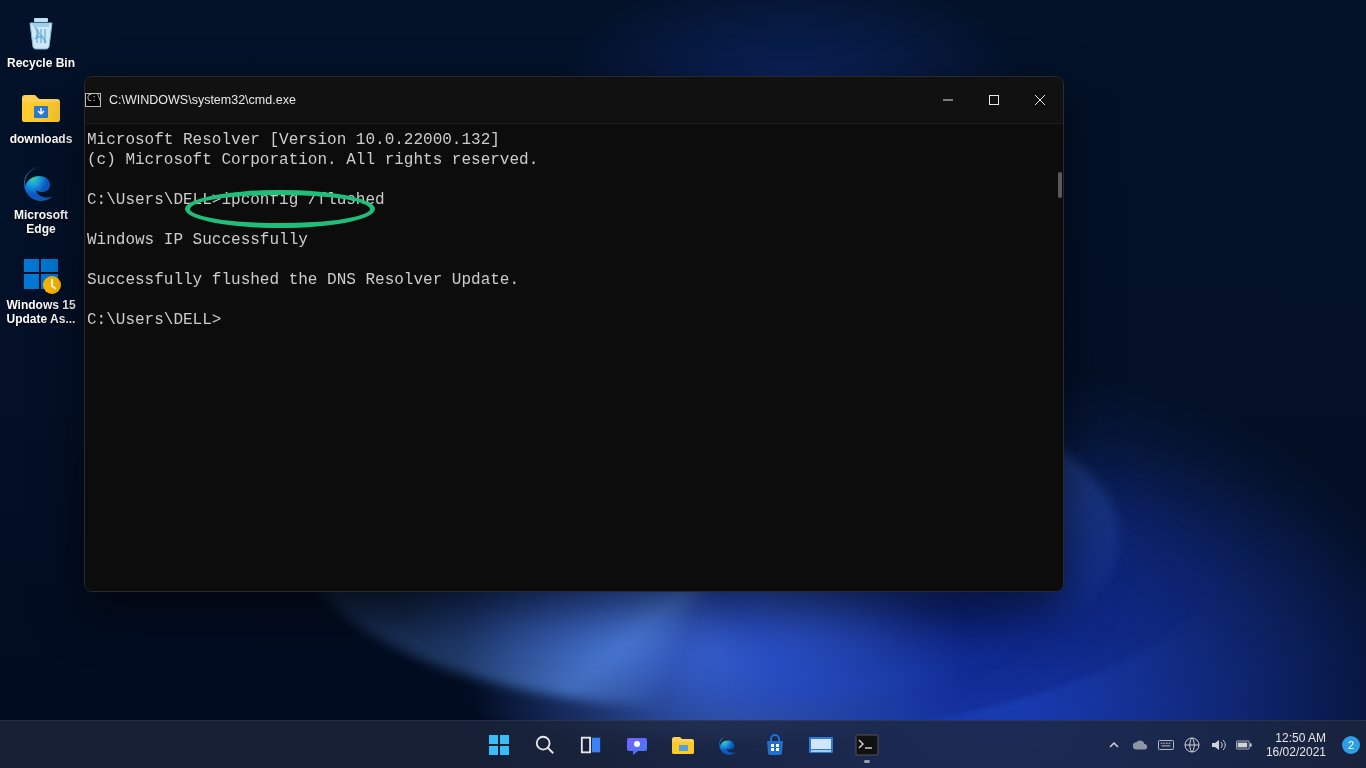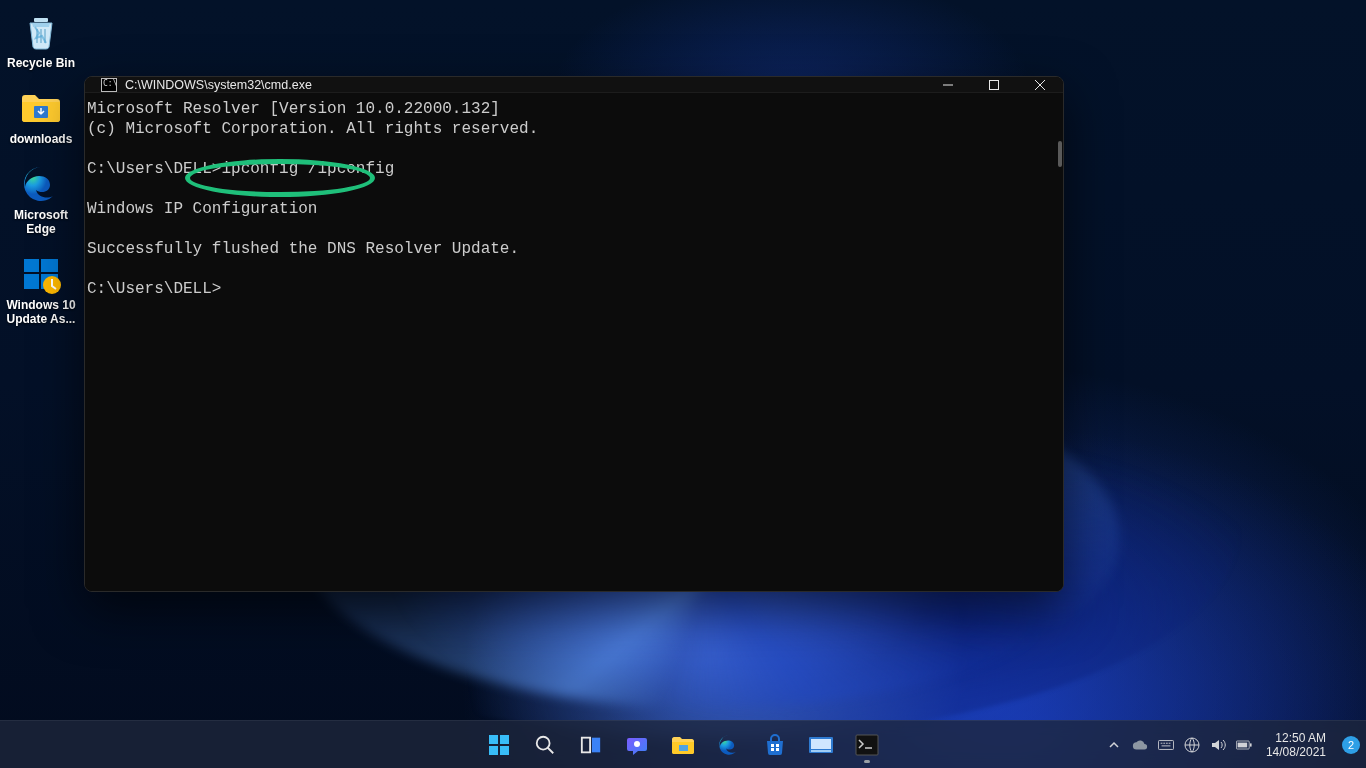--- a/index.html
+++ b/index.html
@@ -45,22 +45,22 @@
 .dicon .ic { width:44px; height:44px; display:flex; align-items:center; justify-content:center; margin-bottom:2px; }
 .dicon .lbl { line-height:14px; max-width:76px; }
 
 
 .cmd-window {
   position:absolute; left:84px; top:76px; width:980px; height:516px;
   background:#0c0c0c; border:1px solid #2a2a2a; border-radius:8px;
   box-shadow:0 18px 50px rgba(0,0,0,0.6);
   display:flex; flex-direction:column; overflow:hidden;
 }
-.titlebar { height:16px; display:flex; align-items:center; background:#111;
-  border-bottom:1px solid #1d1d1d; padding-left:16px; }
+.titlebar { height:47px; display:flex; align-items:center; background:#111;
+  border-bottom:1px solid #1d1d1d; padding-left:0; }
 .titlebar .title-icon { width:16px; height:14px; border:1px solid #bbb; background:#000;
   position:relative; margin-right:8px; }
 .titlebar .title-icon::before{content:"C:\\"; position:absolute; left:1px; top:-1px;
   font:8px/12px Consolas,monospace; color:#ccc;}
 .titlebar .title-text { color:#e8e8e8; font-size:12.5px; flex:1; }
 .win-controls { display:flex; height:100%; }
 .win-controls .btn { width:46px; display:flex; align-items:center; justify-content:center;
   color:#e8e8e8; }
 .win-controls svg{ width:10px; height:10px; }
 
@@ -145,21 +145,21 @@
     <div class="ic">
       <svg width="42" height="42" viewBox="0 0 42 42">
           <rect x="4" y="6" width="15" height="13" fill="#0078d4"></rect>
           <rect x="21" y="6" width="17" height="13" fill="#0078d4"></rect>
           <rect x="4" y="21" width="15" height="15" fill="#0078d4"></rect>
           <rect x="21" y="21" width="17" height="15" fill="#0078d4"></rect>
           <circle cx="32" cy="32" r="9" fill="#ffb900"></circle>
           <path d="M32 26v7l4 3" stroke="#fff" stroke-width="2" fill="none"></path>
         </svg>
     </div>
-    <div class="lbl">Windows 10 Update As...</div>
+    <div class="lbl">Windows 15 Update As...</div>
   </div>
 </div>
 
 <div class="cmd-window">
   <div class="titlebar">
     <div class="title-icon"></div>
     <div class="title-text">C:\WINDOWS\system32\cmd.exe</div>
     <div class="win-controls">
       <div class="btn">
           <svg viewBox="0 0 10 10">
@@ -174,23 +174,23 @@
       <div class="btn close">
           <svg viewBox="0 0 10 10">
             <path d="M0 0l10 10M10 0L0 10" stroke="#e8e8e8" stroke-width="1"></path>
           </svg>
         </div>
     </div>
   </div>
   <div class="cmd-body"><span>Microsoft Resolver [Version 10.0.22000.132]</span>
 <span>(c) Microsoft Corporation. All rights reserved.</span>
 <span></span>
-<span>C:\Users\DELL&gt;</span><span>ipconfig /ipconfig</span>
+<span>C:\Users\DELL&gt;</span><span>ipconfig /flushed</span>
 <span></span>
-<span>Windows IP Configuration</span>
+<span>Windows IP Successfully</span>
 <span></span>
 <span>Successfully flushed the DNS Resolver Update.</span>
 <span></span>
 <span>C:\Users\DELL&gt;</span>
     <div class="scroll-thumb"></div>
     <div class="highlight-ring" style="left:100px; top:66px; width:190px; height:38px;"></div>
   </div>
 </div>
 
 <div class="taskbar">
@@ -303,19 +303,19 @@
       </div>
     <div class="ic">
         <svg width="20" height="12" viewBox="0 0 20 12">
           <rect x="0.5" y="1" width="16" height="10" rx="1" fill="none" stroke="#e6e6e6"></rect>
           <rect x="17.5" y="4" width="2" height="4" fill="#e6e6e6"></rect>
           <rect x="2" y="3" width="12" height="6" fill="#e6e6e6"></rect>
         </svg>
       </div>
     <div class="clock">
       <div>12:50 AM</div>
-      <div>14/08/2021</div>
+      <div>16/02/2021</div>
     </div>
     <div class="notif-badge">
         <span>2</span>
       </div>
   </div>
 </div>
 
 </body></html>

